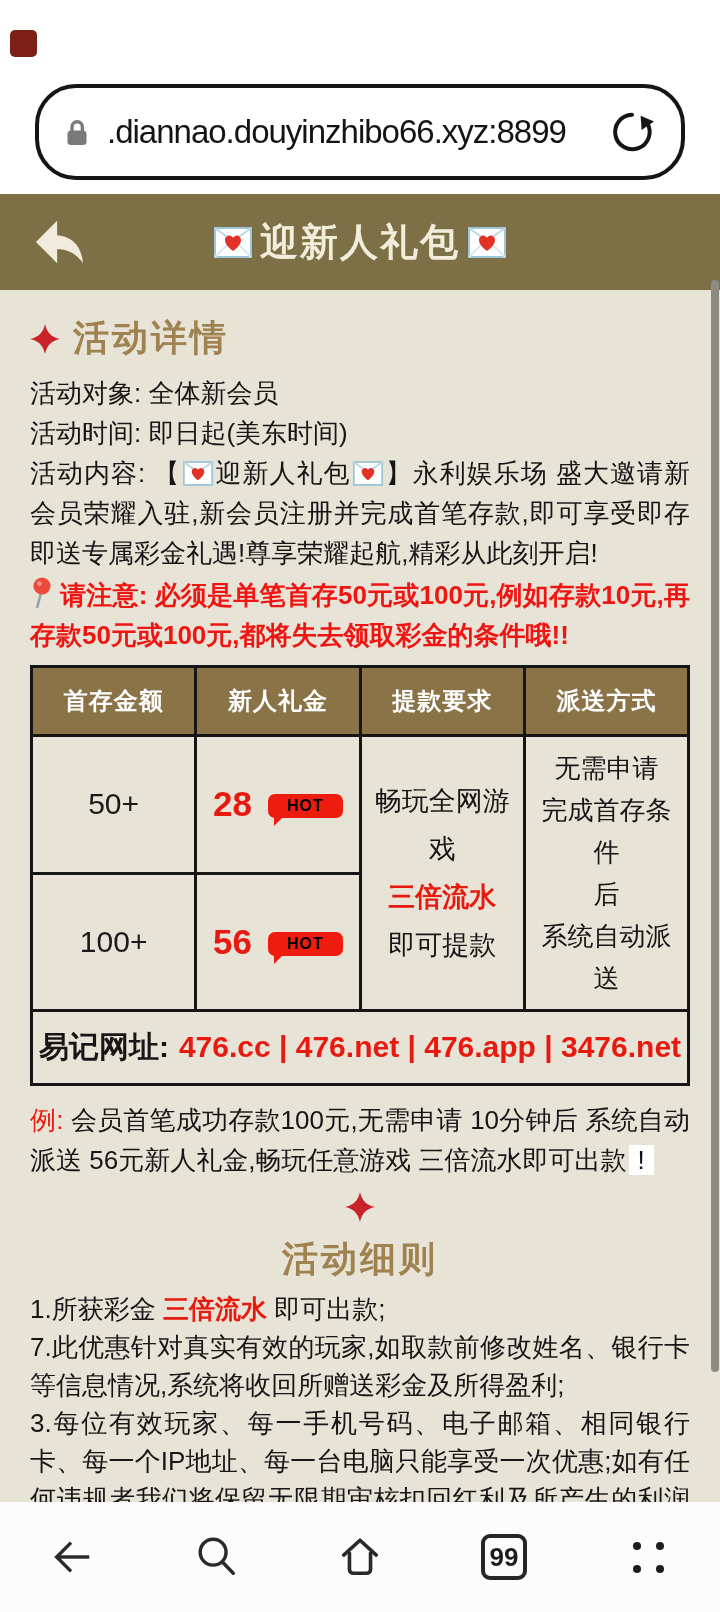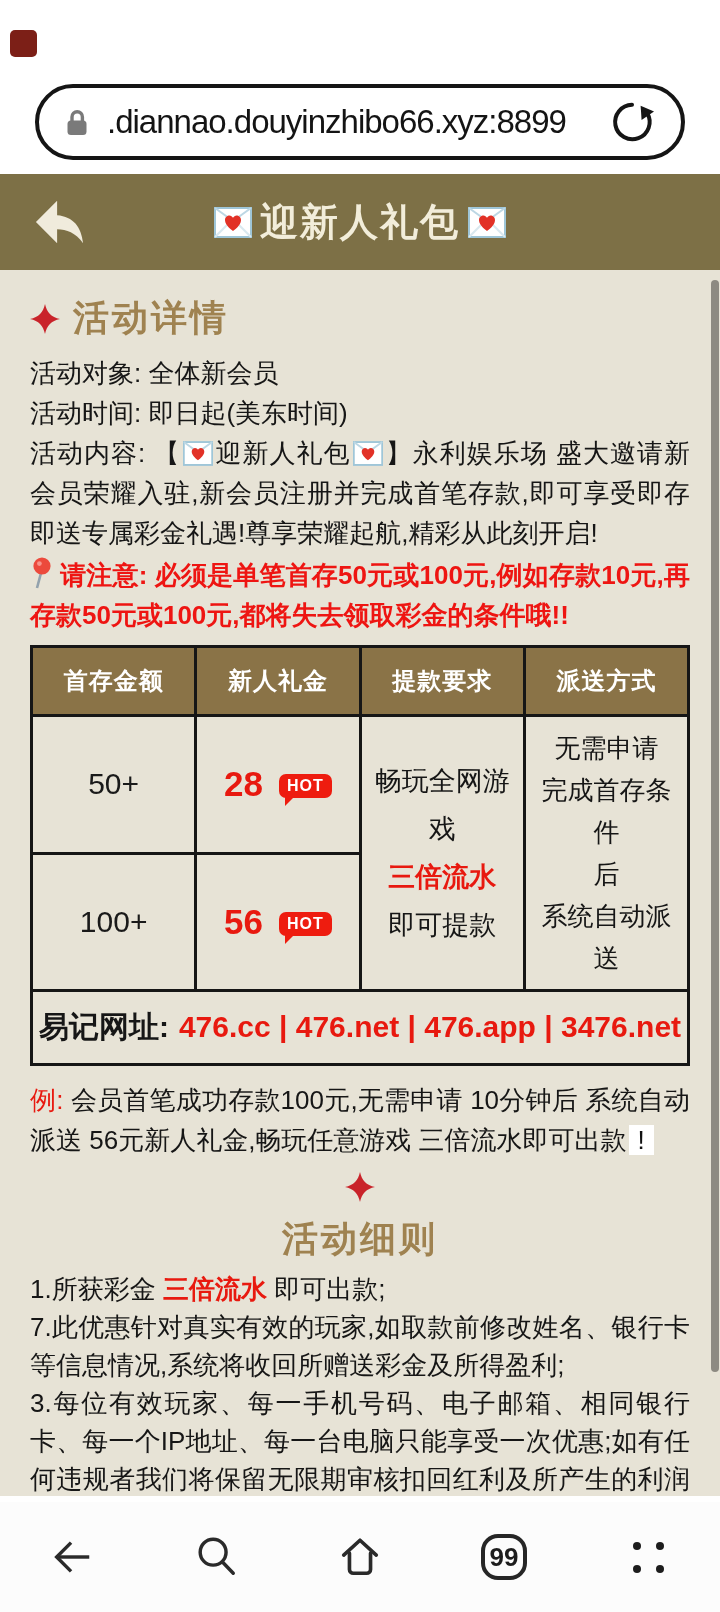--- a/index.html
+++ b/index.html
@@ -8,21 +8,21 @@
     position:relative; width:720px; height:1612px; background:#ffffff;
     font-family:"Liberation Sans","DejaVu Sans",sans-serif; color:#161616;
     overflow:hidden; margin:0 auto;
   }
   
   .statusbar { height:84px; position:relative; background:#fff; }
   .status-indicator { position:absolute; left:10px; top:30px; width:27px; height:27px;
     background:#7c1f17; border-radius:5px; }
   
   .url-row { padding:0 35px; }
-  .url-pill { height:76px; border:4px solid #151515; border-radius:41px; background:#fff;
+  .url-pill { height:96px; border:4px solid #151515; border-radius:41px; background:#fff;
     display:flex; align-items:center; padding:3px 26px; }
   .lock-wrap { flex:0 0 auto; margin-right:18px; display:flex; align-items:center; }
   .url-text { flex:1 1 auto; font-size:33px; letter-spacing:-1px; color:#141414;
     white-space:nowrap; overflow:hidden; }
   .reload-wrap { flex:0 0 auto; margin-left:12px; display:flex; align-items:center; }
   
   .app-header { margin-top:14px; height:96px; background:#7d7046; position:relative;
     display:flex; align-items:center; justify-content:center; }
   .back-btn { position:absolute; left:32px; top:50%; transform:translateY(-50%); line-height:0; }
   .header-title { display:flex; align-items:center; gap:8px; }
@@ -35,22 +35,22 @@
   .para { font-size:26px; line-height:40px; color:#161616; text-align:justify; }
   .inline-env { display:inline-block; vertical-align:-4px; margin:0 2px; line-height:0; }
   .notice { font-size:26px; line-height:40px; color:#ee1512; font-weight:bold; text-align:justify; margin-top:2px; }
   .pin-wrap { display:inline-block; vertical-align:-6px; margin-right:6px; line-height:0; }
   
   .promo-table { width:100%; border-collapse:collapse; margin-top:10px; }
   .promo-table th, .promo-table td { border:3px solid #161616; text-align:center; vertical-align:middle; }
   .promo-table th { background:#8a7347; color:#ffffff; font-size:24px; font-weight:bold; padding:17px 0; letter-spacing:1px; }
   .cell-deposit { font-size:30px; height:82px; color:#1a1a1a; }
   .bonus-num { color:#e8190f; font-weight:bold; font-size:35px; margin-right:16px; }
-  .hot-badge { display:inline-block; position:relative; background:#ee1c0f; color:#ffffff;
-    font-weight:bold; font-size:16px; letter-spacing:1px; padding:3px 8px; border-radius:7px; vertical-align:5px; }
+  .hot-badge { display:inline-block; position:relative; background:#ee1c0f; color:#000000;
+    font-weight:bold; font-size:16px; letter-spacing:1px; padding:3px 19px; border-radius:7px; vertical-align:5px; }
   .hot-badge::after { content:""; position:absolute; left:6px; bottom:-8px; width:0; height:0;
     border:5px solid transparent; border-top-color:#ee1c0f; border-left-color:#ee1c0f; }
   .cell-withdraw { font-size:27px; line-height:48px; padding:10px 4px; }
   .cell-delivery { font-size:26px; line-height:42px; padding:10px 4px; }
   .red-bold { color:#e8190f; font-weight:bold; }
   .table-footer-cell { padding:15px 0; font-size:30px; font-weight:bold; color:#161616; }
   .footer-urls { color:#e8190f; margin-left:10px; }
   
   .example { margin-top:14px; }
   .example-label { color:#e8190f; }
@@ -58,21 +58,21 @@
   
   .rules-heading { margin-top:12px; margin-bottom:6px;flex-direction:column; }
   .rule { font-size:26px; line-height:38px; text-align:justify; }
   
   .scrollbar-thumb { position:absolute; left:711px; top:280px; width:8px; height:1092px;
     background:#8d8a82; border-radius:4px; }
   
   .bottom-nav { position:absolute; left:0; bottom:0; width:720px; height:110px; background:#fcfcfc;
     display:flex; justify-content:space-between; align-items:center; padding:0 22px; }
   .nav-item { width:100px; height:70px; display:flex; align-items:center; justify-content:center; }
-  .tabs-box { width:46px; height:46px; border:4px solid #262626; border-radius:17px;
+  .tabs-box { width:46px; height:46px; border:4px solid #262626; border-radius:9px;
     display:flex; align-items:center; justify-content:center; font-size:26px; font-weight:bold; color:#1d1d1d; }
   .menu-dots { display:grid; grid-template-columns:8px 8px; grid-template-rows:8px 8px; gap:15px; }
   .dot { width:8px; height:8px; border-radius:50%; background:#1d1d1d; }
 </style>
 </head>
 <body>
 
 <div class="screen">
 
   <div class="statusbar">

